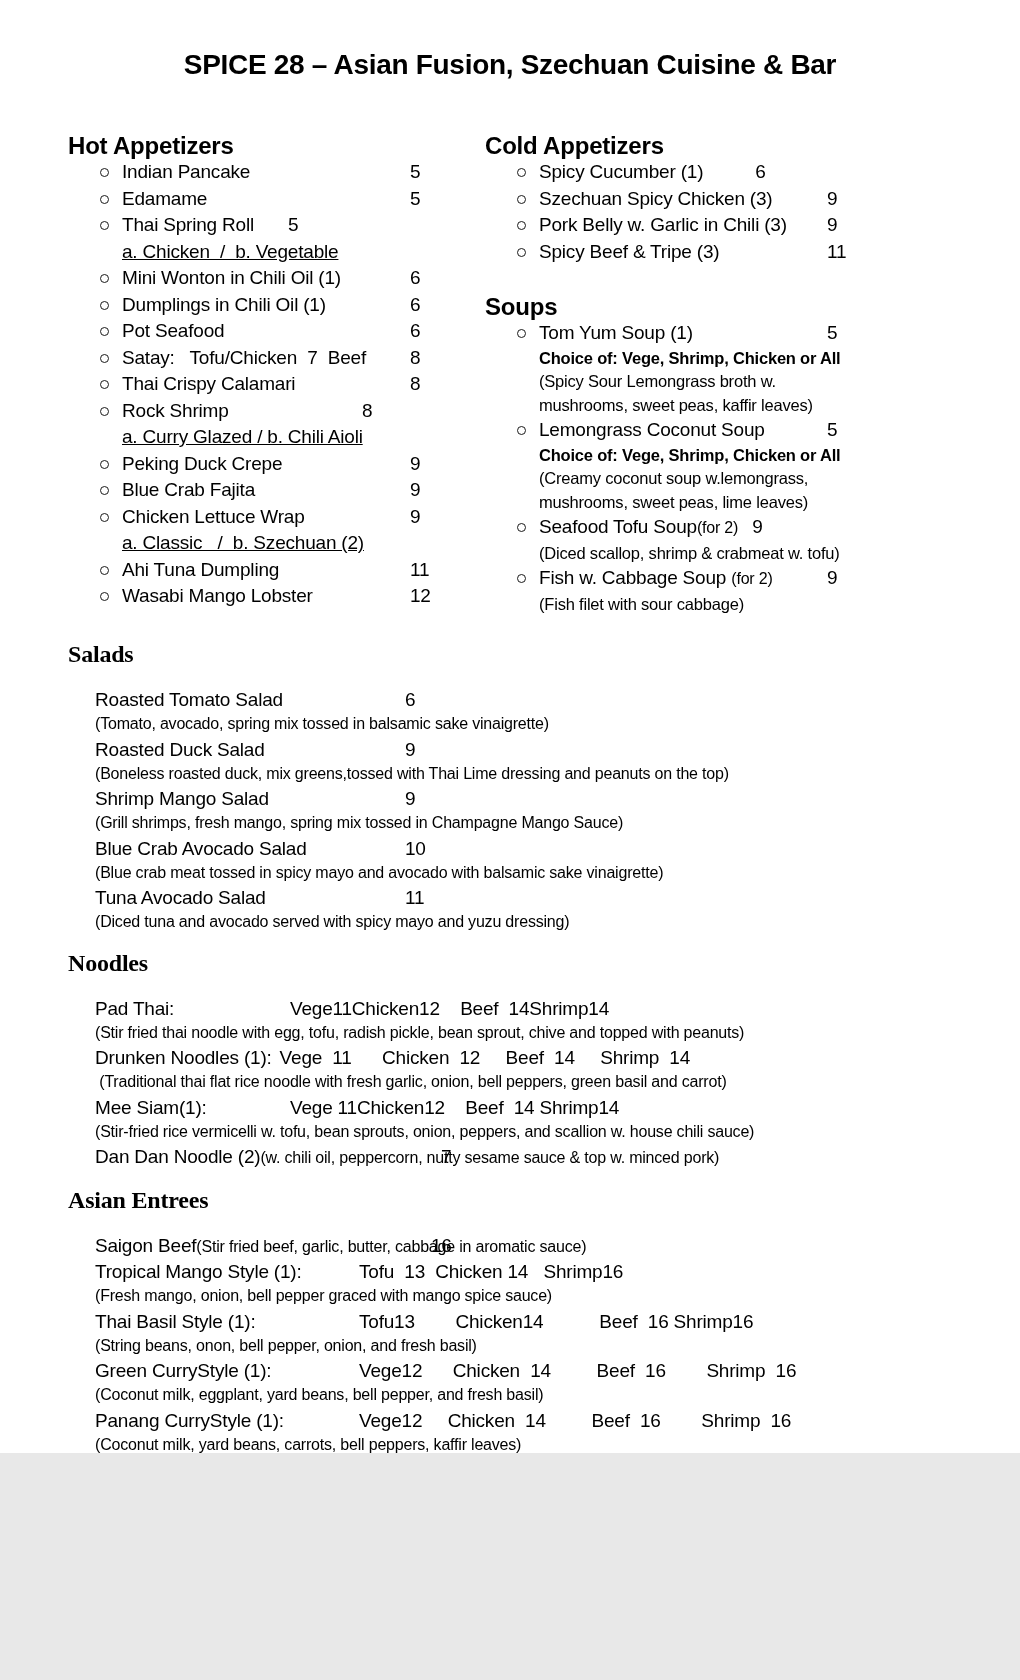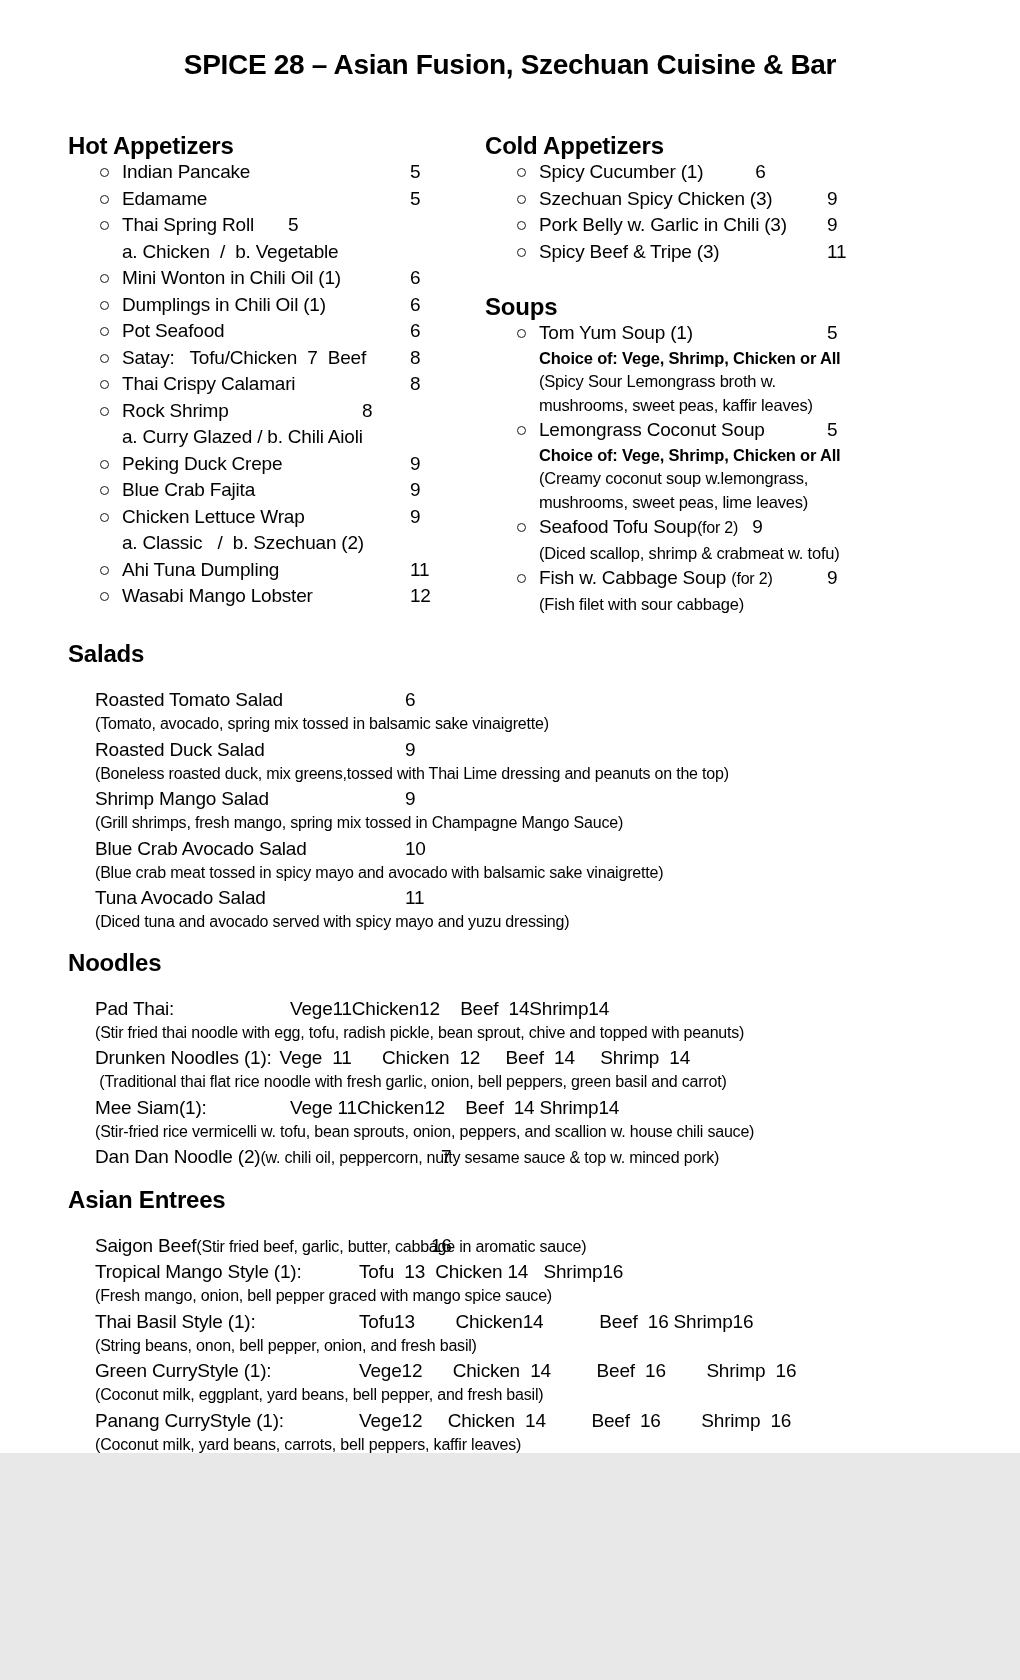--- a/index.html
+++ b/index.html
@@ -21,33 +21,33 @@
   
   .b-row{display:flex;padding-left:30px;}
   .bullet{width:24px;flex:none;position:relative;}
   .bullet::before{
     content:"";position:absolute;left:2px;top:9px;width:7px;height:7px;
     border:1.4px solid #1a1a1a;border-radius:50%;
   }
   .b-content{flex:1;min-width:0;}
   .line{position:relative;white-space:pre-wrap;letter-spacing:-0.2px;}
   .line.main{font-size:19px;line-height:26.5px;}
-  .subline{font-size:19px;line-height:26.5px;}
+  .subline{font-size:19px;line-height:26.5px;text-decoration:underline;}
   .choice{font-size:16.5px;font-weight:700;line-height:23.5px;}
   .sdesc{font-size:16.5px;line-height:23.5px;}
   .qual{font-size:16px;}
   .b-row .price{position:absolute;left:288px;top:0;}
   
   .price.ps-inline{position:static;margin-left:34px;}
   .price.ps-inline-wide{position:static;margin-left:52px;}
   .price.ps-inline-sm{position:static;margin-left:14px;}
   .price.ps-mid{position:absolute;left:240px;top:0;}
   .price.ps-after{position:static;margin-left:36px;font-size:19px;}
   
-  .fsection .heading{margin:0 0 20px 0;}
+  .fsection .heading{margin:0 0 20px 0;font-family:Liberation Serif, serif;}
   .salads{margin-top:25px;}
   .noodles{margin-top:15px;}
   .entrees{margin-top:17px;}
   .flow-list{padding-left:27px;}
   .f-row .line.main{font-size:19px;line-height:25px;}
   .f-row .fdesc{font-size:16px;line-height:24.5px;}
   .f-row .price{position:absolute;left:310px;top:0;}
   .entrees .f-row .price{left:300px;}
   .inline-desc{font-size:16px;}
   .variants{position:absolute;top:0;white-space:pre;}

